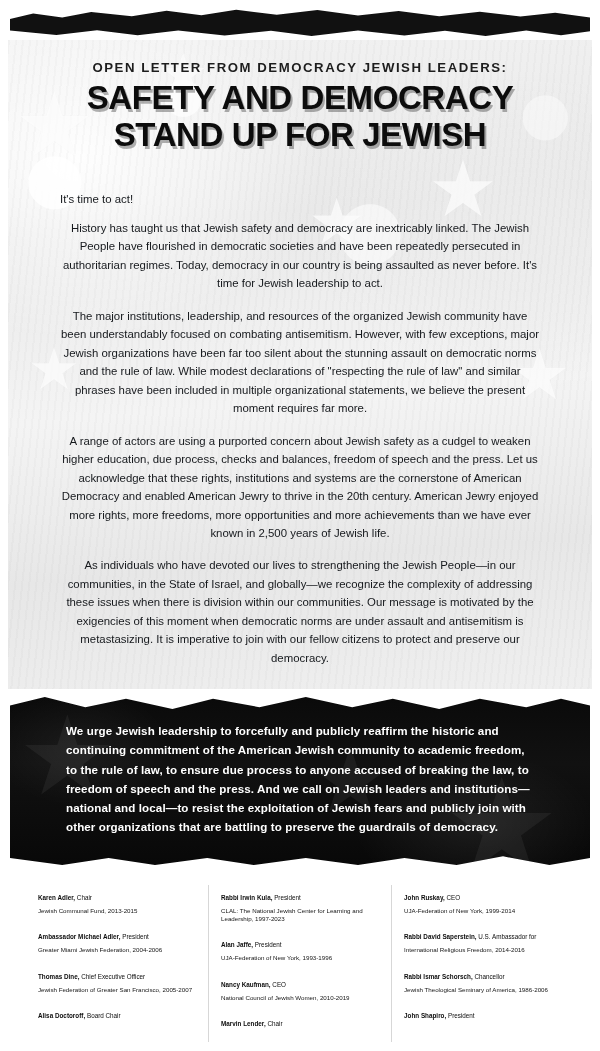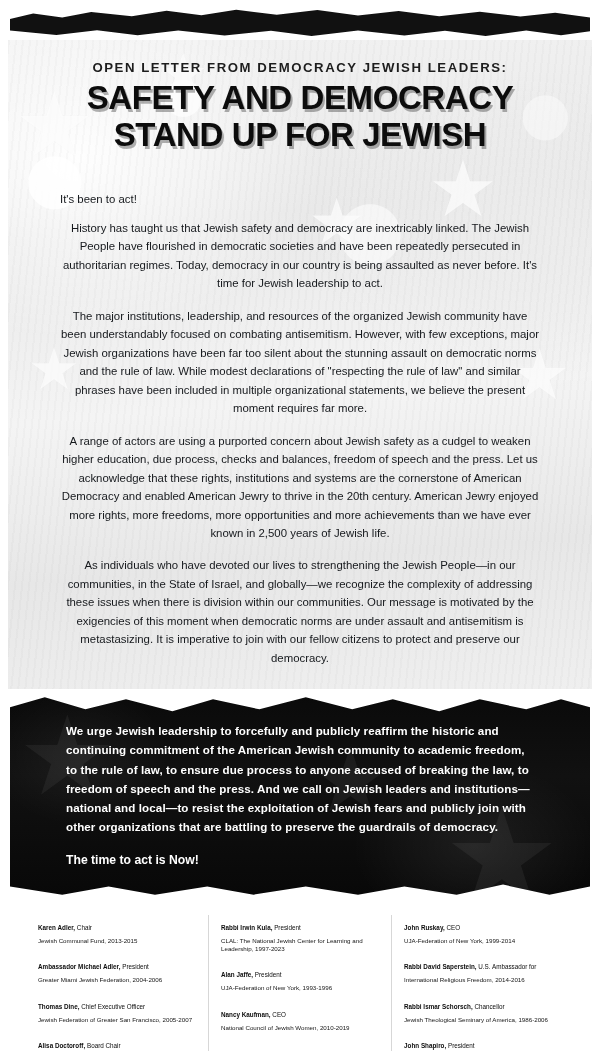--- a/index.html
+++ b/index.html
@@ -153,34 +153,33 @@
     <span class="star" style="left:500px;top:300px;font-size:70px;">★</span>
     <span class="star" style="left:20px;top:300px;font-size:58px;">★</span>
 
     <div class="hero-inner">
       <div class="eyebrow">OPEN LETTER FROM DEMOCRACY JEWISH LEADERS:</div>
       <div class="headline">SAFETY AND DEMOCRACY</div>
       <div class="headline">STAND UP FOR JEWISH</div>
     </div>
 
     <div class="body-wrap">
-      <div class="lede">It's been to act!</div>
+      <div class="lede">It's time to act!</div>
       <p class="para">History has taught us that Jewish safety and democracy are inextricably linked. The Jewish People have flourished in democratic societies and have been repeatedly persecuted in authoritarian regimes. Today, democracy in our country is being assaulted as never before. It's time for Jewish leadership to act.</p>
       <p class="para">The major institutions, leadership, and resources of the organized Jewish community have been understandably focused on combating antisemitism. However, with few exceptions, major Jewish organizations have been far too silent about the stunning assault on democratic norms and the rule of law. While modest declarations of "respecting the rule of law" and similar phrases have been included in multiple organizational statements, we believe the present moment requires far more.</p>
       <p class="para">A range of actors are using a purported concern about Jewish safety as a cudgel to weaken higher education, due process, checks and balances, freedom of speech and the press. Let us acknowledge that these rights, institutions and systems are the cornerstone of American Democracy and enabled American Jewry to thrive in the 20th century. American Jewry enjoyed more rights, more freedoms, more opportunities and more achievements than we have ever known in 2,500 years of Jewish life.</p>
       <p class="para">As individuals who have devoted our lives to strengthening the Jewish People—in our communities, in the State of Israel, and globally—we recognize the complexity of addressing these issues when there is division within our communities. Our message is motivated by the exigencies of this moment when democratic norms are under assault and antisemitism is metastasizing. It is imperative to join with our fellow citizens to protect and preserve our democracy.</p>
     </div>
   </div>
 
   <div class="cta">
     <span class="cstar" style="left:8px;top:6px;">★</span>
     <span class="cstar" style="right:30px;bottom:-24px;font-size:130px;">★</span>
     <span class="cstar" style="left:300px;top:40px;font-size:90px;">★</span>
     <div class="cta-text">We urge Jewish leadership to forcefully and publicly reaffirm the historic and continuing commitment of the American Jewish community to academic freedom, to the rule of law, to ensure due process to anyone accused of breaking the law, to freedom of speech and the press. And we call on Jewish leaders and institutions—national and local—to resist the exploitation of Jewish fears and publicly join with other organizations that are battling to preserve the guardrails of democracy.</div>
-    <div class="cta-kicker">The time to act is Now!</div>
   </div>
 
   <div class="signers">
     <div class="col">
         <div class="sig"><span class="nm">Karen Adler,</span><span class="ttl"> Chair</span><span class="org">Jewish Communal Fund, 2013-2015</span></div>
         <div class="sig"><span class="nm">Ambassador Michael Adler,</span><span class="ttl"> President</span><span class="org">Greater Miami Jewish Federation, 2004-2006</span></div>
         <div class="sig"><span class="nm">Thomas Dine,</span><span class="ttl"> Chief Executive Officer</span><span class="org">Jewish Federation of Greater San Francisco, 2005-2007</span></div>
         <div class="sig"><span class="nm">Alisa Doctoroff,</span><span class="ttl"> Board Chair</span></div>
       </div>
     <div class="col">

